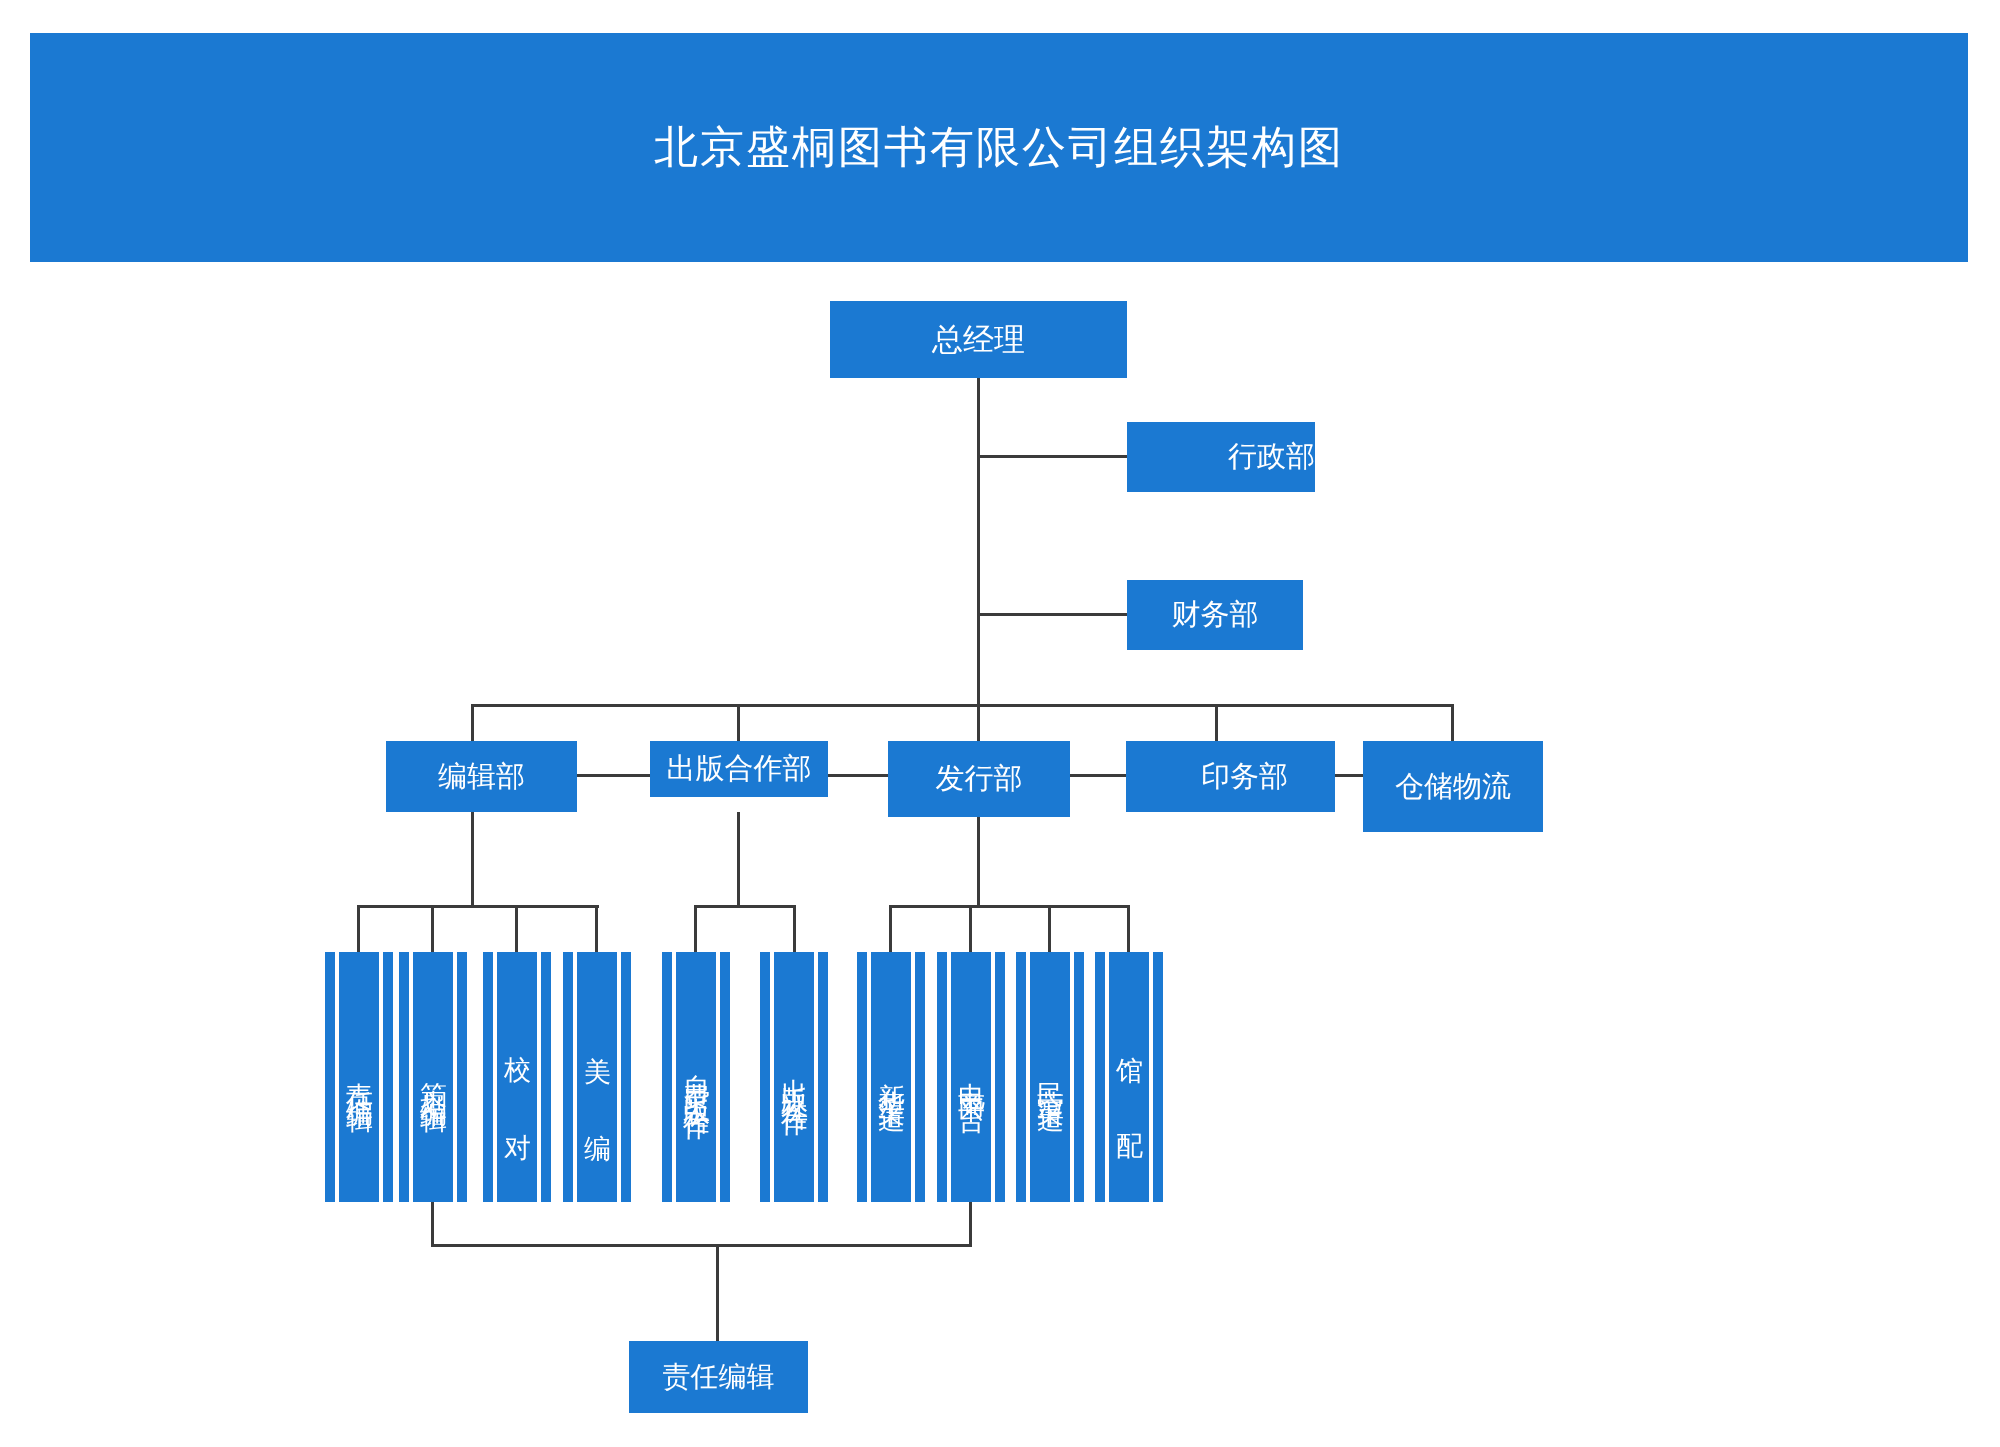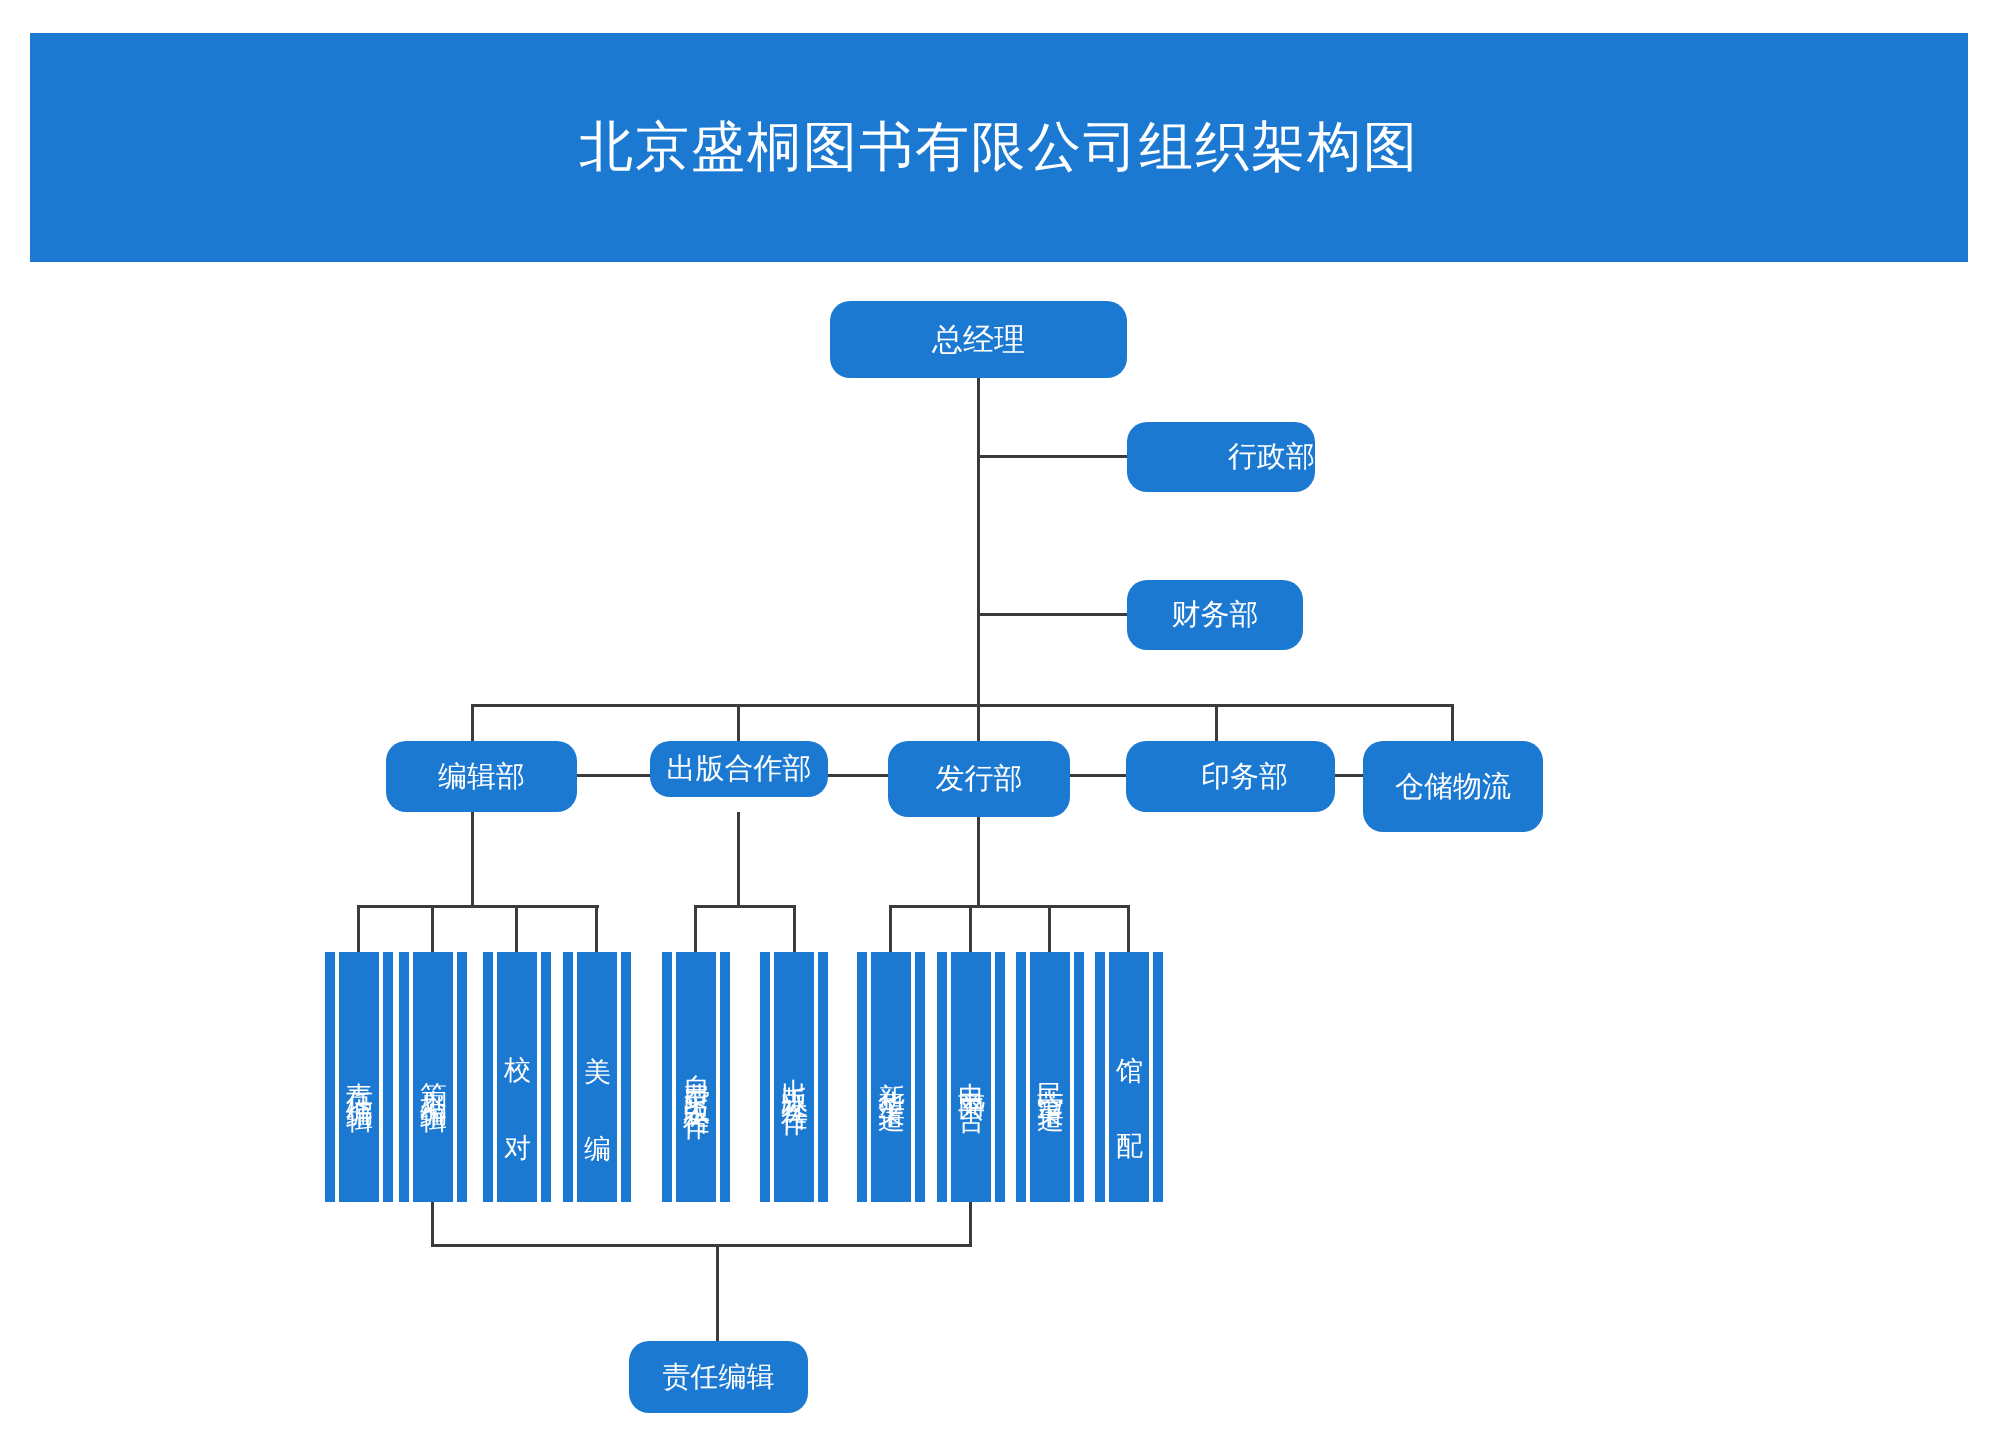--- a/index.html
+++ b/index.html
@@ -9,26 +9,26 @@
   html,body{margin:0;padding:0;}
   body{
     width:2000px;height:1447px;position:relative;background:#fff;
     font-family:"Liberation Sans","DejaVu Sans",sans-serif;
   }
   .banner{
     position:absolute;left:30px;top:33px;width:1938px;height:229px;
     background:var(--blue);color:#fff;
     display:flex;flex-direction:column;align-items:center;justify-content:center;gap:12px;
   }
-  .banner .t1{font-size:54px;letter-spacing:2px;}
+  .banner .t1{font-size:44px;letter-spacing:2px;}
   .banner .t2{font-size:47px;}
   .box{
     position:absolute;background:var(--blue);color:#fff;
     display:flex;align-items:center;justify-content:center;
-    font-size:29px;white-space:nowrap;border-radius:20px;
+    font-size:29px;white-space:nowrap;
   }
   #zjl{left:830px;top:301px;width:297px;height:77px;font-size:31px;}
   #xzb{left:1127px;top:422px;width:188px;height:70px;justify-content:flex-end;}
   #cwb{left:1127px;top:580px;width:176px;height:70px;}
   #bjb{left:386px;top:741px;width:191px;height:71px;}
   #cbh{left:650px;top:741px;width:178px;height:56px;}
   #fxb{left:888px;top:741px;width:182px;height:76px;}
   #ywb{left:1126px;top:741px;width:181px;height:71px;padding-left:28px;}
   #ccw{left:1363px;top:741px;width:180px;height:91px;}
   #yxb{left:629px;top:1341px;width:179px;height:72px;font-size:28px;}

